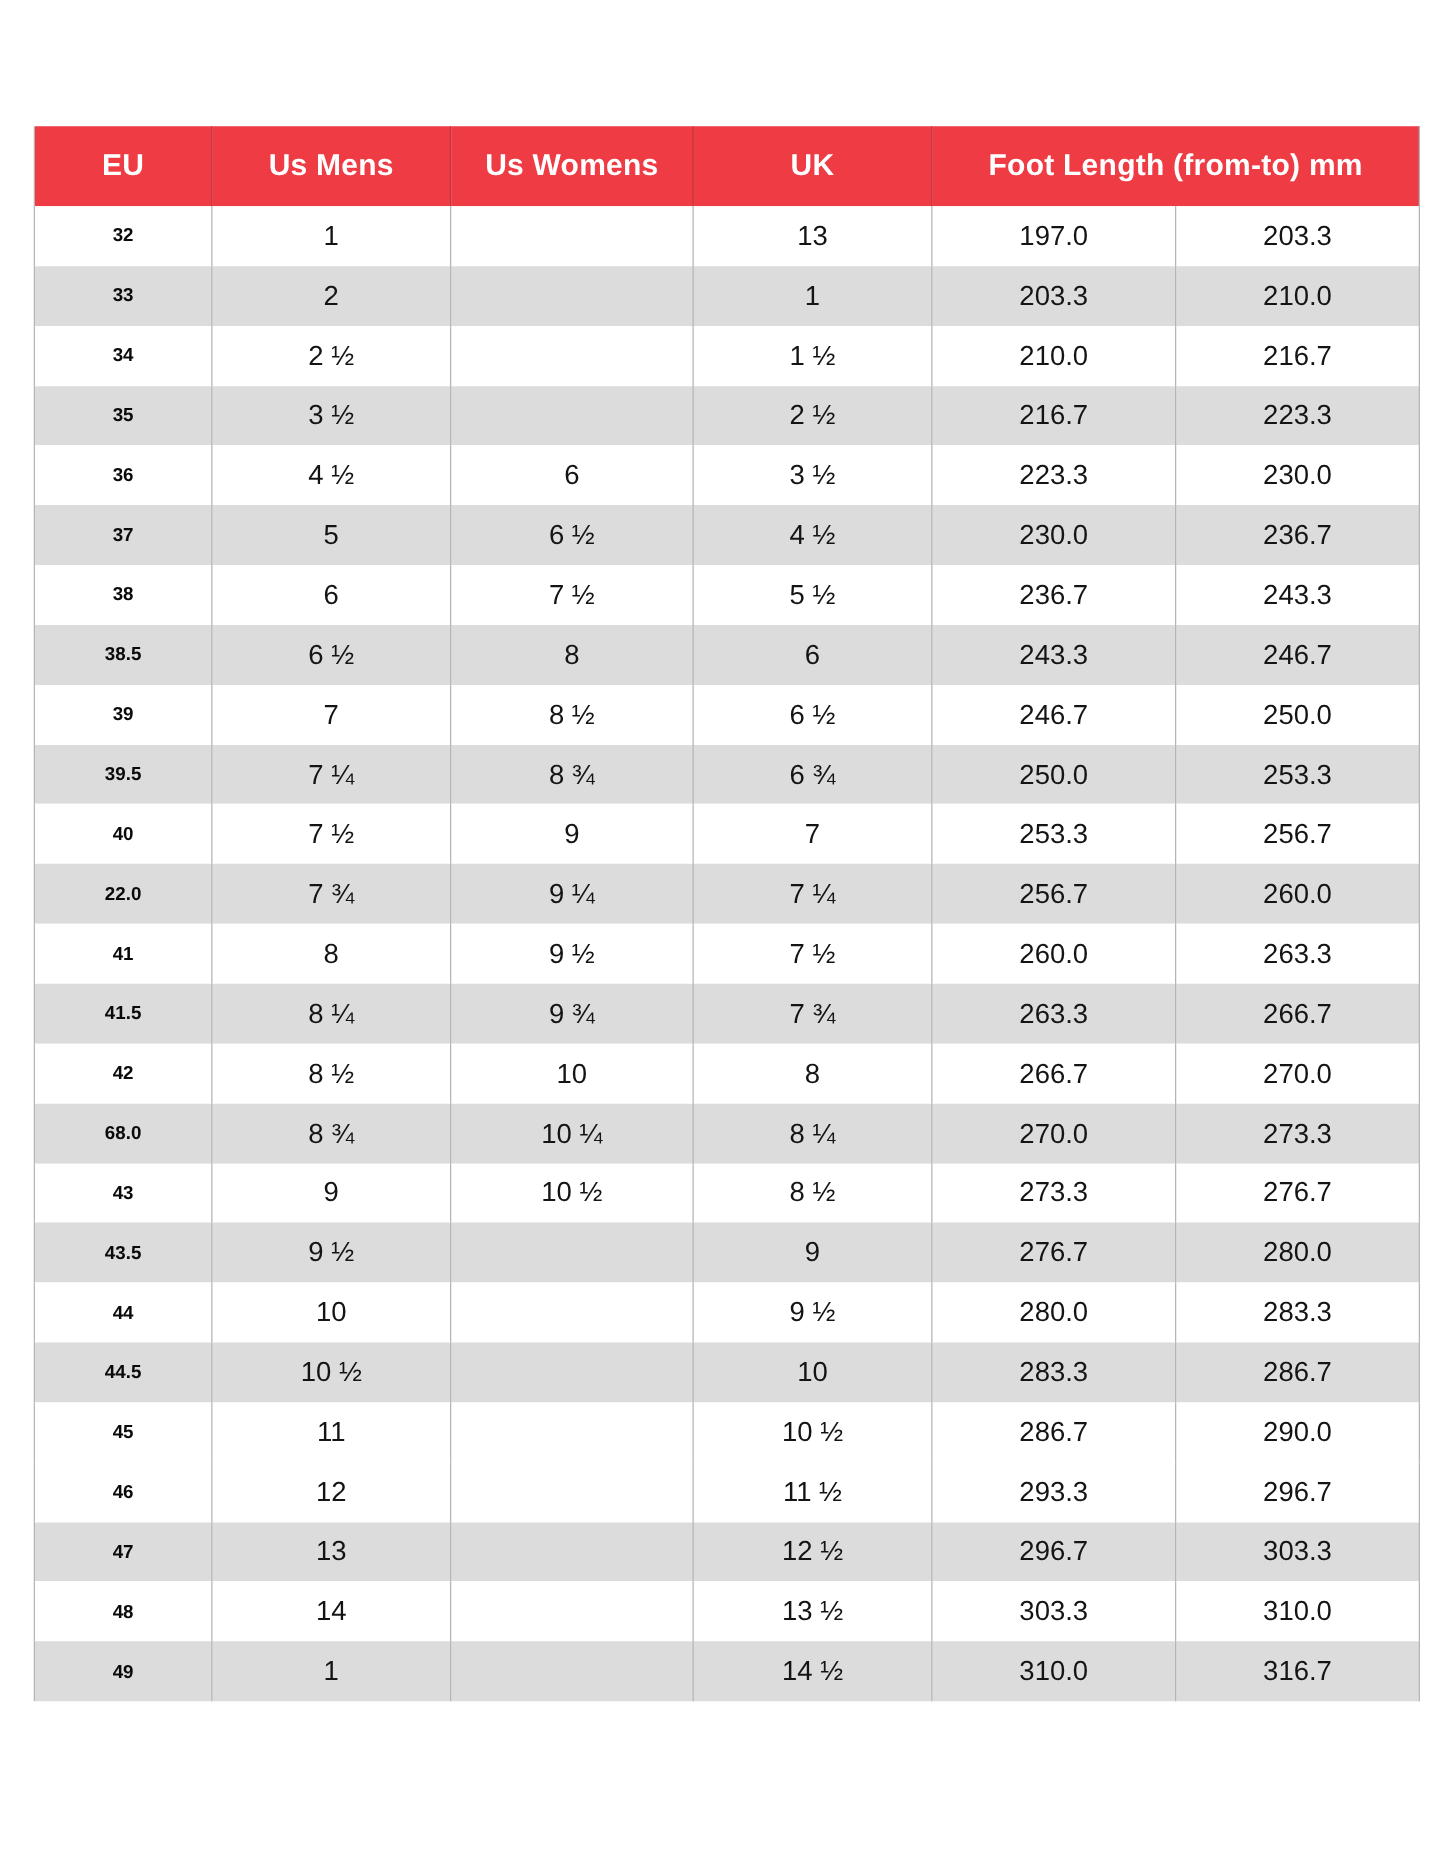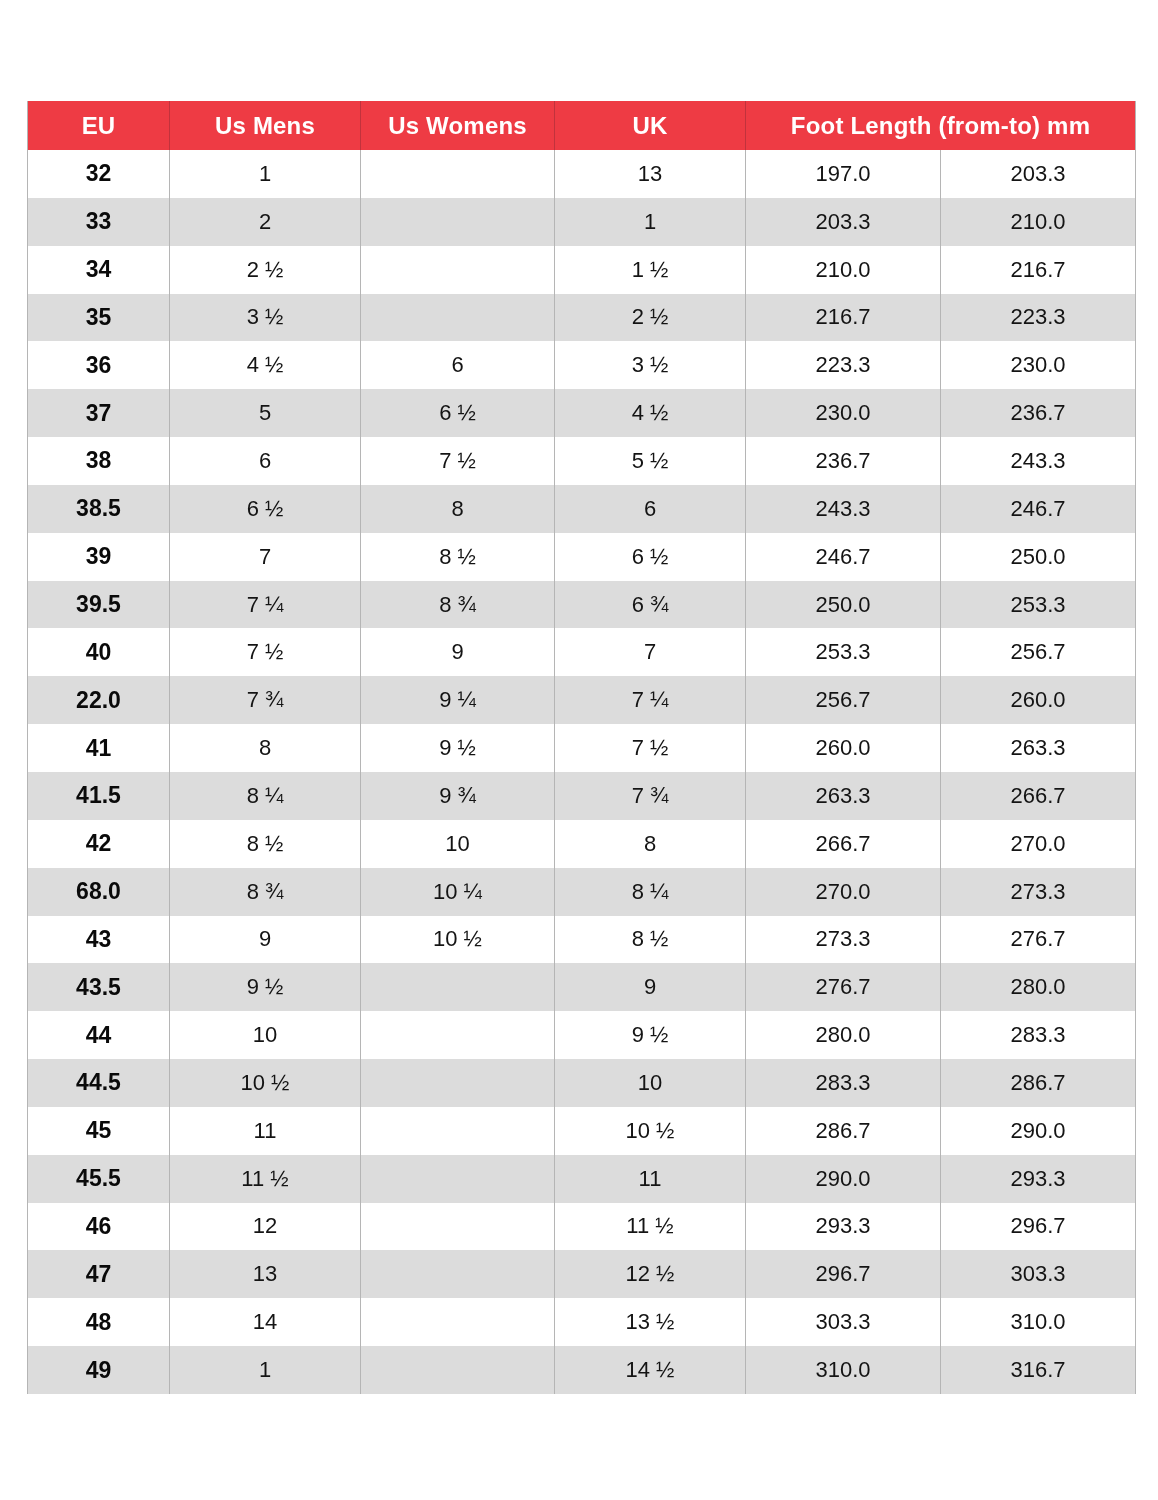--- a/index.html
+++ b/index.html
@@ -31,21 +31,21 @@
     border-collapse: collapse;
     table-layout: fixed;
     border-left: 1px solid var(--grid-line);
     border-right: 1px solid var(--grid-line);
   }
   table.size-table thead th {
     background: var(--header-bg);
     color: var(--header-text);
     font-weight: bold;
     font-size: 24px;
-    height: 49px;
+    height: 64px;
     text-align: center;
     vertical-align: middle;
     border-right: 1px solid var(--header-divider);
     padding: 0;
     letter-spacing: 0.2px;
   }
   table.size-table thead th:last-child {
     border-right: none;
     margin-top: 20px;
   }
@@ -60,21 +60,21 @@
     border-right: 1px solid var(--grid-line);
   }
   table.size-table tbody td:last-child {
     border-right: none;
   }
   table.size-table tbody tr.alt td {
     background: var(--alt-row-bg);
   }
   table.size-table tbody td.eu {
     font-weight: bold;
-    font-size: 23px;
+    font-size: 15px;
     color: #0a0a0a;
   }
 </style>
 </head>
 <body>
 
 <div class="page">
   <table class="size-table">
     <colgroup>
       <col style="width:142px">
@@ -255,28 +255,20 @@
           <td>286.7</td>
         </tr>
         <tr>
           <td class="eu">45</td>
           <td>11</td>
           <td></td>
           <td>10 ½</td>
           <td>286.7</td>
           <td>290.0</td>
         </tr>
-        <tr class="alt">
-          <td class="eu">45.5</td>
-          <td>11 ½</td>
-          <td></td>
-          <td>11</td>
-          <td>290.0</td>
-          <td>293.3</td>
-        </tr>
         <tr>
           <td class="eu">46</td>
           <td>12</td>
           <td></td>
           <td>11 ½</td>
           <td>293.3</td>
           <td>296.7</td>
         </tr>
         <tr class="alt">
           <td class="eu">47</td>

